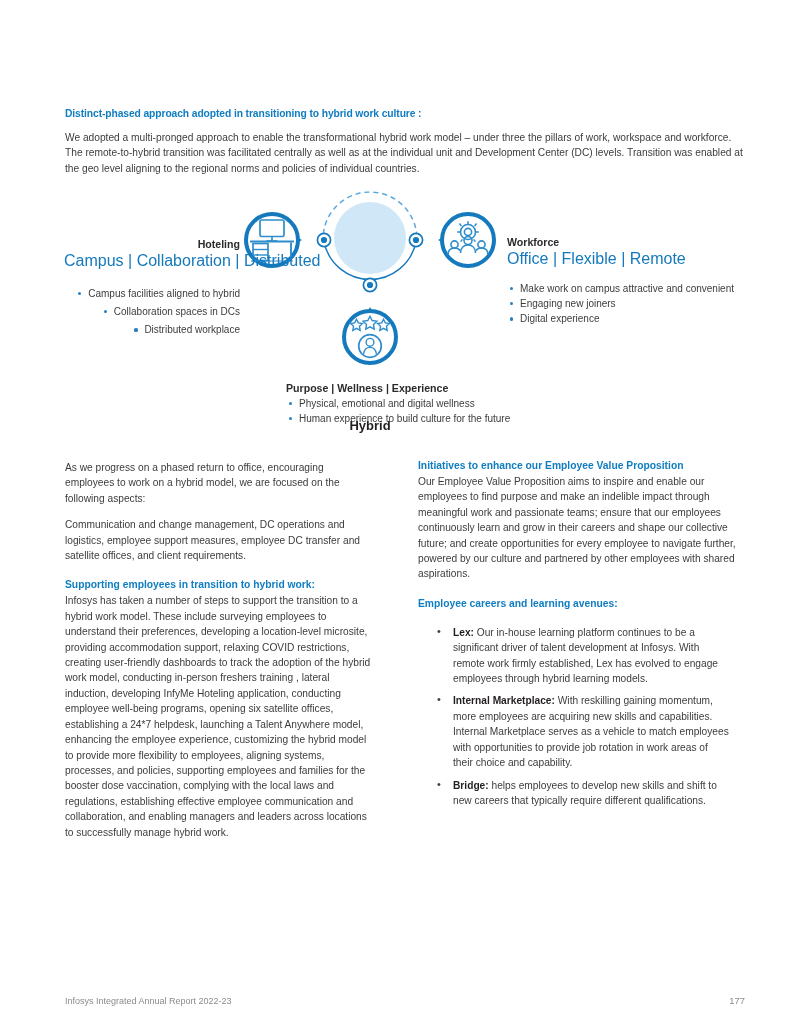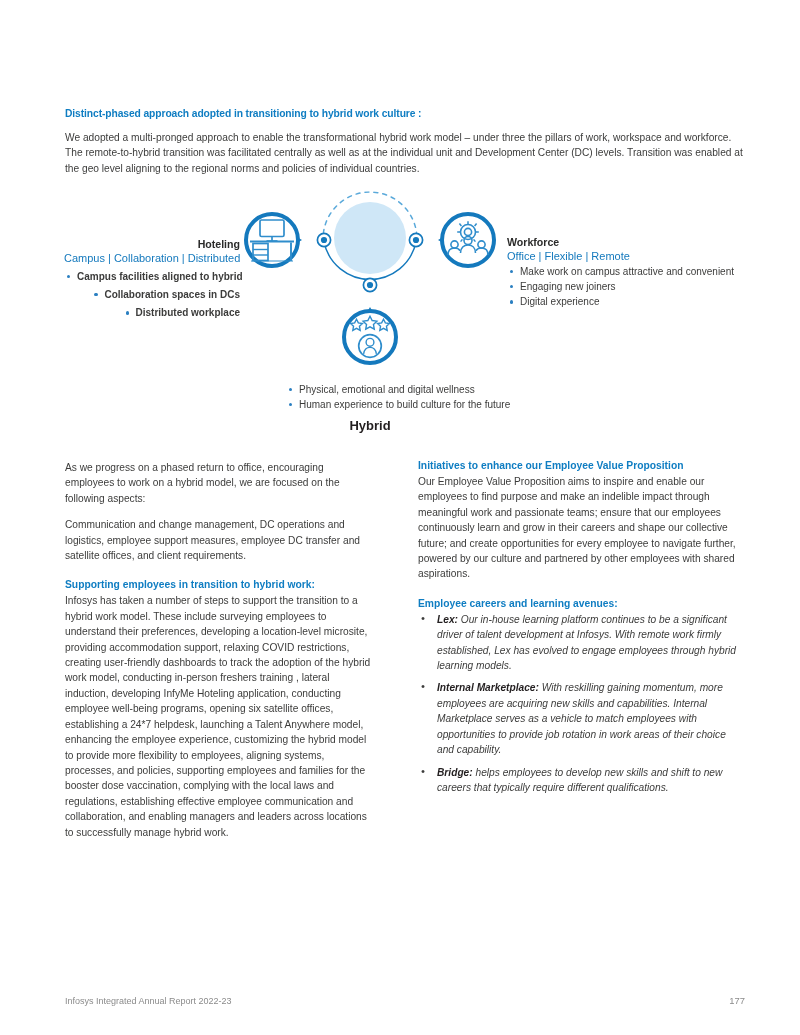--- a/index.html
+++ b/index.html
@@ -58,22 +58,22 @@
   .label-block { position: absolute; }
 
   .blk-title {
     font-weight: bold;
     font-size: 10.6px;
     color: #2b2b2a;
     margin: 0 0 2px 0;
   }
   .blk-sub {
     color: #1479bd;
-    font-size: 11px;
-    margin: 0 0 2px 0;
+    font-size: 16px;
+    margin: 0 0 13px 0;
     white-space: nowrap;
   }
   ul.blk-list {
     list-style: none;
     margin: 0;
     padding: 0;
   }
   ul.blk-list li {
     font-size: 10px;
     line-height: 15.2px;
@@ -99,21 +99,20 @@
     top: 48px;
     width: 176px;
     text-align: right;
   }
   .blk-workplace ul.blk-list li {
     padding-left: 0;
     padding-right: 0;
     text-align: left;
     display: inline-block;
     width: auto;
-    font-weight: bold;
   }
   .blk-workplace ul.blk-list li { padding-left: 13px; }
 
   
   .blk-workforce {
     left: 507px;
     top: 46px;
     width: 260px;
     text-align: left;
   }
@@ -155,23 +154,22 @@
   .col-heading {
     color: #0f7dc2;
     font-weight: bold;
     font-size: 10.3px;
     margin: 16px 0 3px 0;
   }
   .col-heading.first { margin-top: 0; }
 
   ul.dash-list {
     list-style: none;
-    margin: 0;
+    margin: 16px;
     padding: 0;
-    font-style: italic;
   }
   ul.dash-list li {
     font-size: 10.2px;
     line-height: 15.4px;
     color: #3c3c3b;
     position: relative;
     padding-left: 19px;
     margin-bottom: 7px;
   }
   ul.dash-list li::before {
@@ -327,20 +325,21 @@
       <p class="blk-title">Workforce</p>
       <p class="blk-sub">Office | Flexible | Remote</p>
       <ul class="blk-list">
         <li>Make work on campus attractive and convenient</li>
         <li>Engaging new joiners</li>
         <li>Digital experience</li>
       </ul>
     </div>
 
     <div class="label-block blk-purpose">
+      <p class="blk-title">Purpose | Wellness | Experience</p>
       <ul class="blk-list">
         <li>Physical, emotional and digital wellness</li>
         <li>Human experience to build culture for the future</li>
       </ul>
     </div>
   </div>
 
   <div class="col col-left">
     <p class="body-para">As we progress on a phased return to office, encouraging employees to work on a hybrid model, we are focused on the following aspects:</p>
     <p class="body-para">Communication and change management, DC operations and logistics, employee support measures, employee DC transfer and satellite offices, and client requirements.</p>

